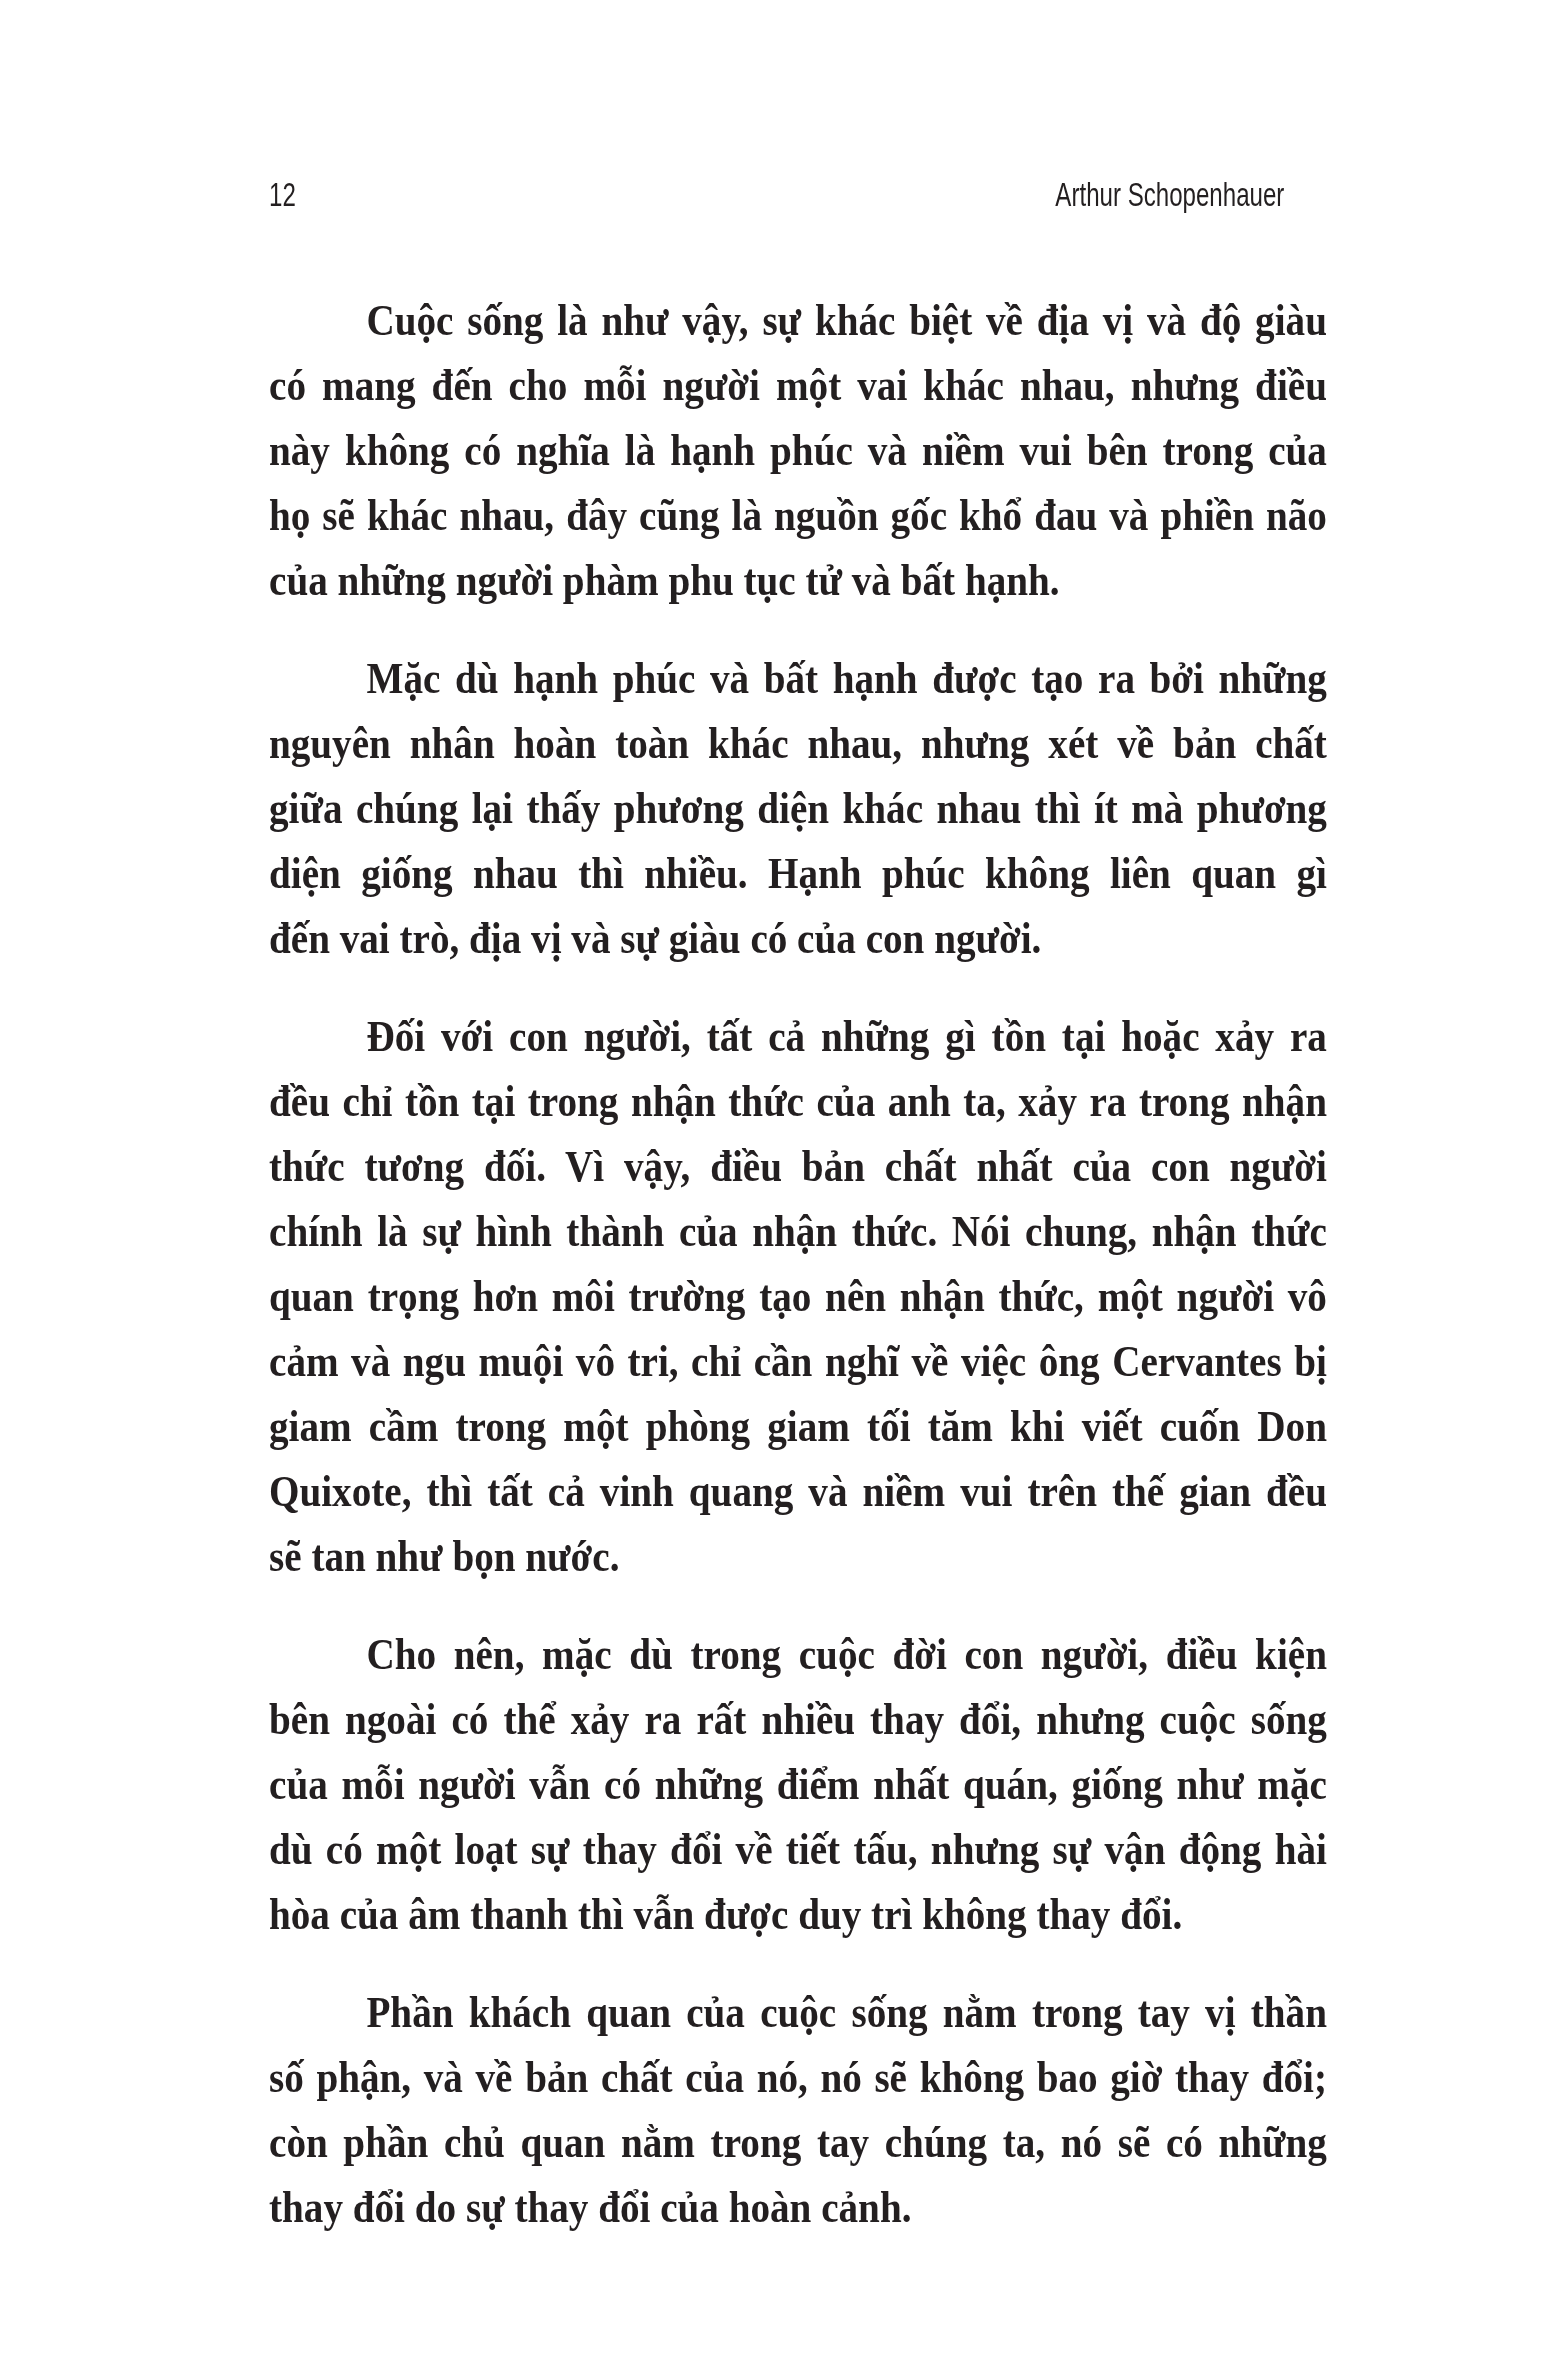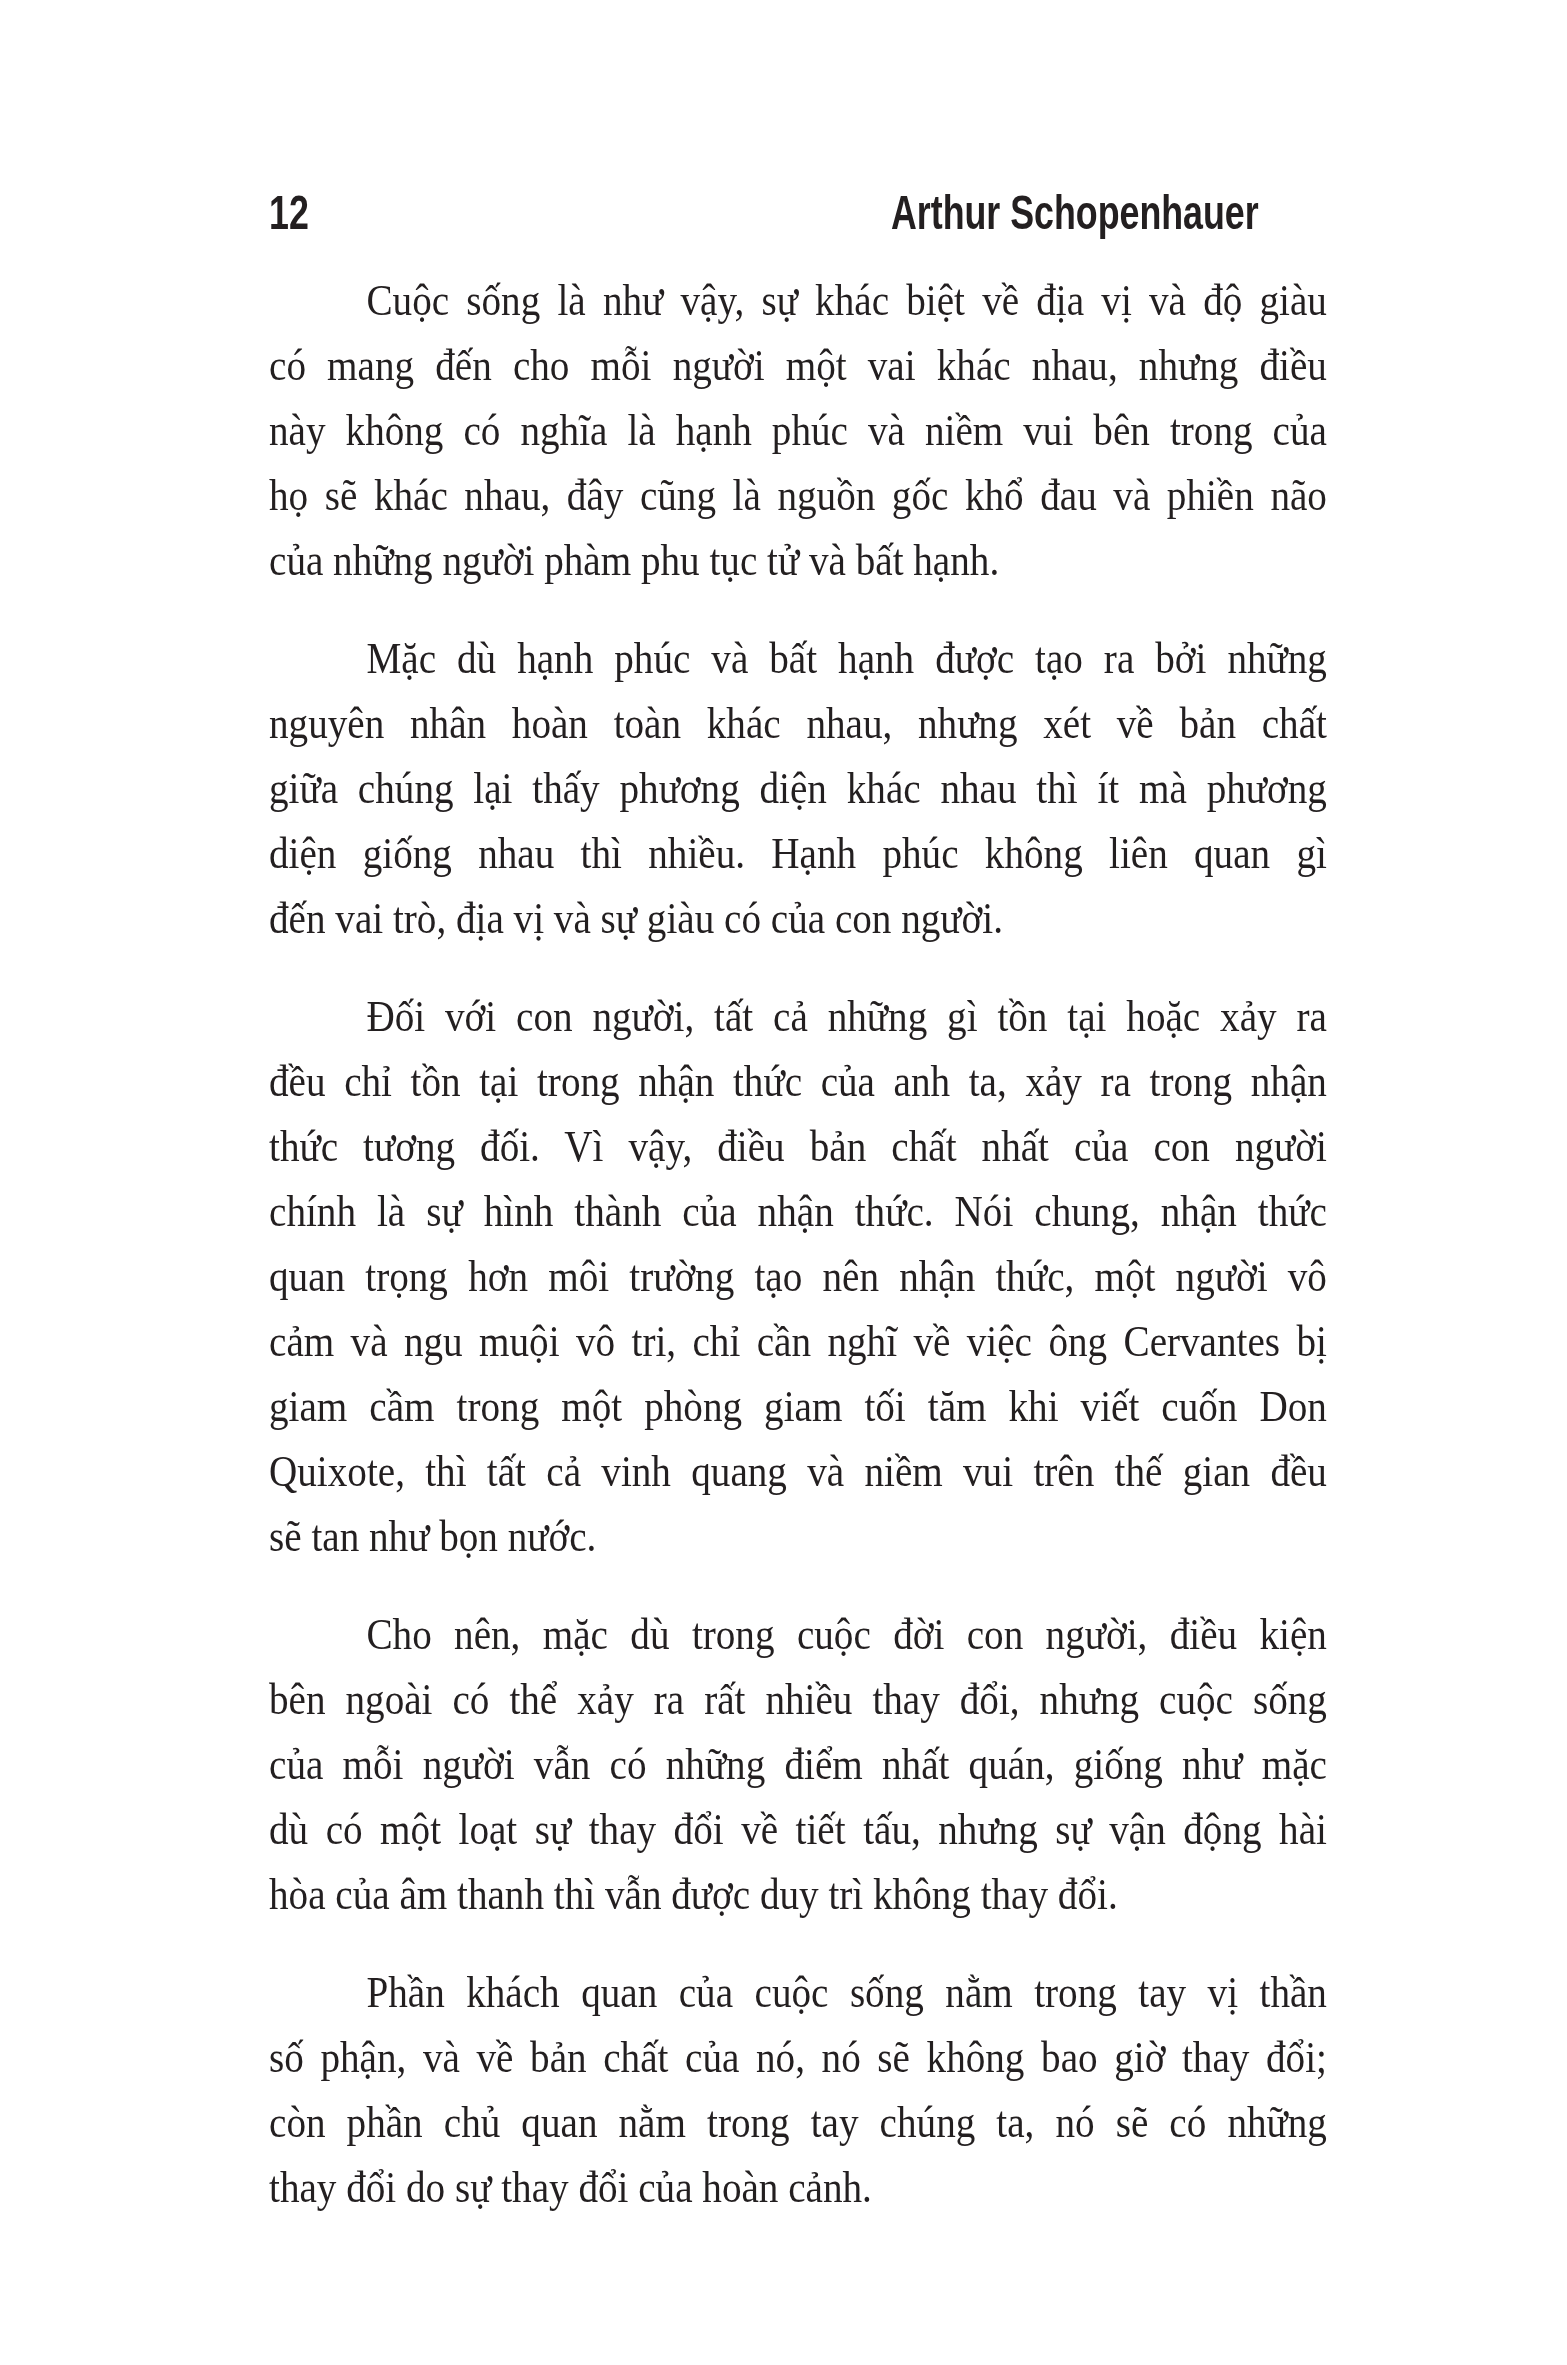--- a/index.html
+++ b/index.html
@@ -14,27 +14,27 @@
     background: #ffffff;
     color: #231f20;
     font-family: "Liberation Serif", serif;
     overflow: hidden;
   }
 
   
   #header {
     position: absolute;
     left: 269px;
-    top: 192px;
+    top: 174px;
     width: 1058px;
     height: 41px;
     font-family: "Liberation Sans", sans-serif;
-    font-size: 49px;
+    font-size: 33px;
     line-height: 41px;
-    font-weight: bold;
+    font-weight: normal;
   }
   #page-number {
     position: absolute;
     left: 0;
     top: 0;
     display: inline-block;
     transform: scaleX(0.73);
     transform-origin: 0 0;
   }
   #running-title-wrap {
@@ -47,24 +47,25 @@
   #running-title {
     display: inline-block;
     transform: scaleX(0.73);
     transform-origin: 50% 0;
   }
 
   
   #body-text {
     position: absolute;
     left: 269px;
-    top: 268px;
+    top: 288px;
     width: 1058px;
     font-size: 45px;
     line-height: 65px;
+    font-weight: bold;
   }
   .paragraph { margin: 0; }
   .paragraph + .paragraph { margin-top: 33px; }
 
   
   .line {
     width: 1216px;               
     transform: scaleX(0.87);
     transform-origin: 0 0;
     text-align: justify;

